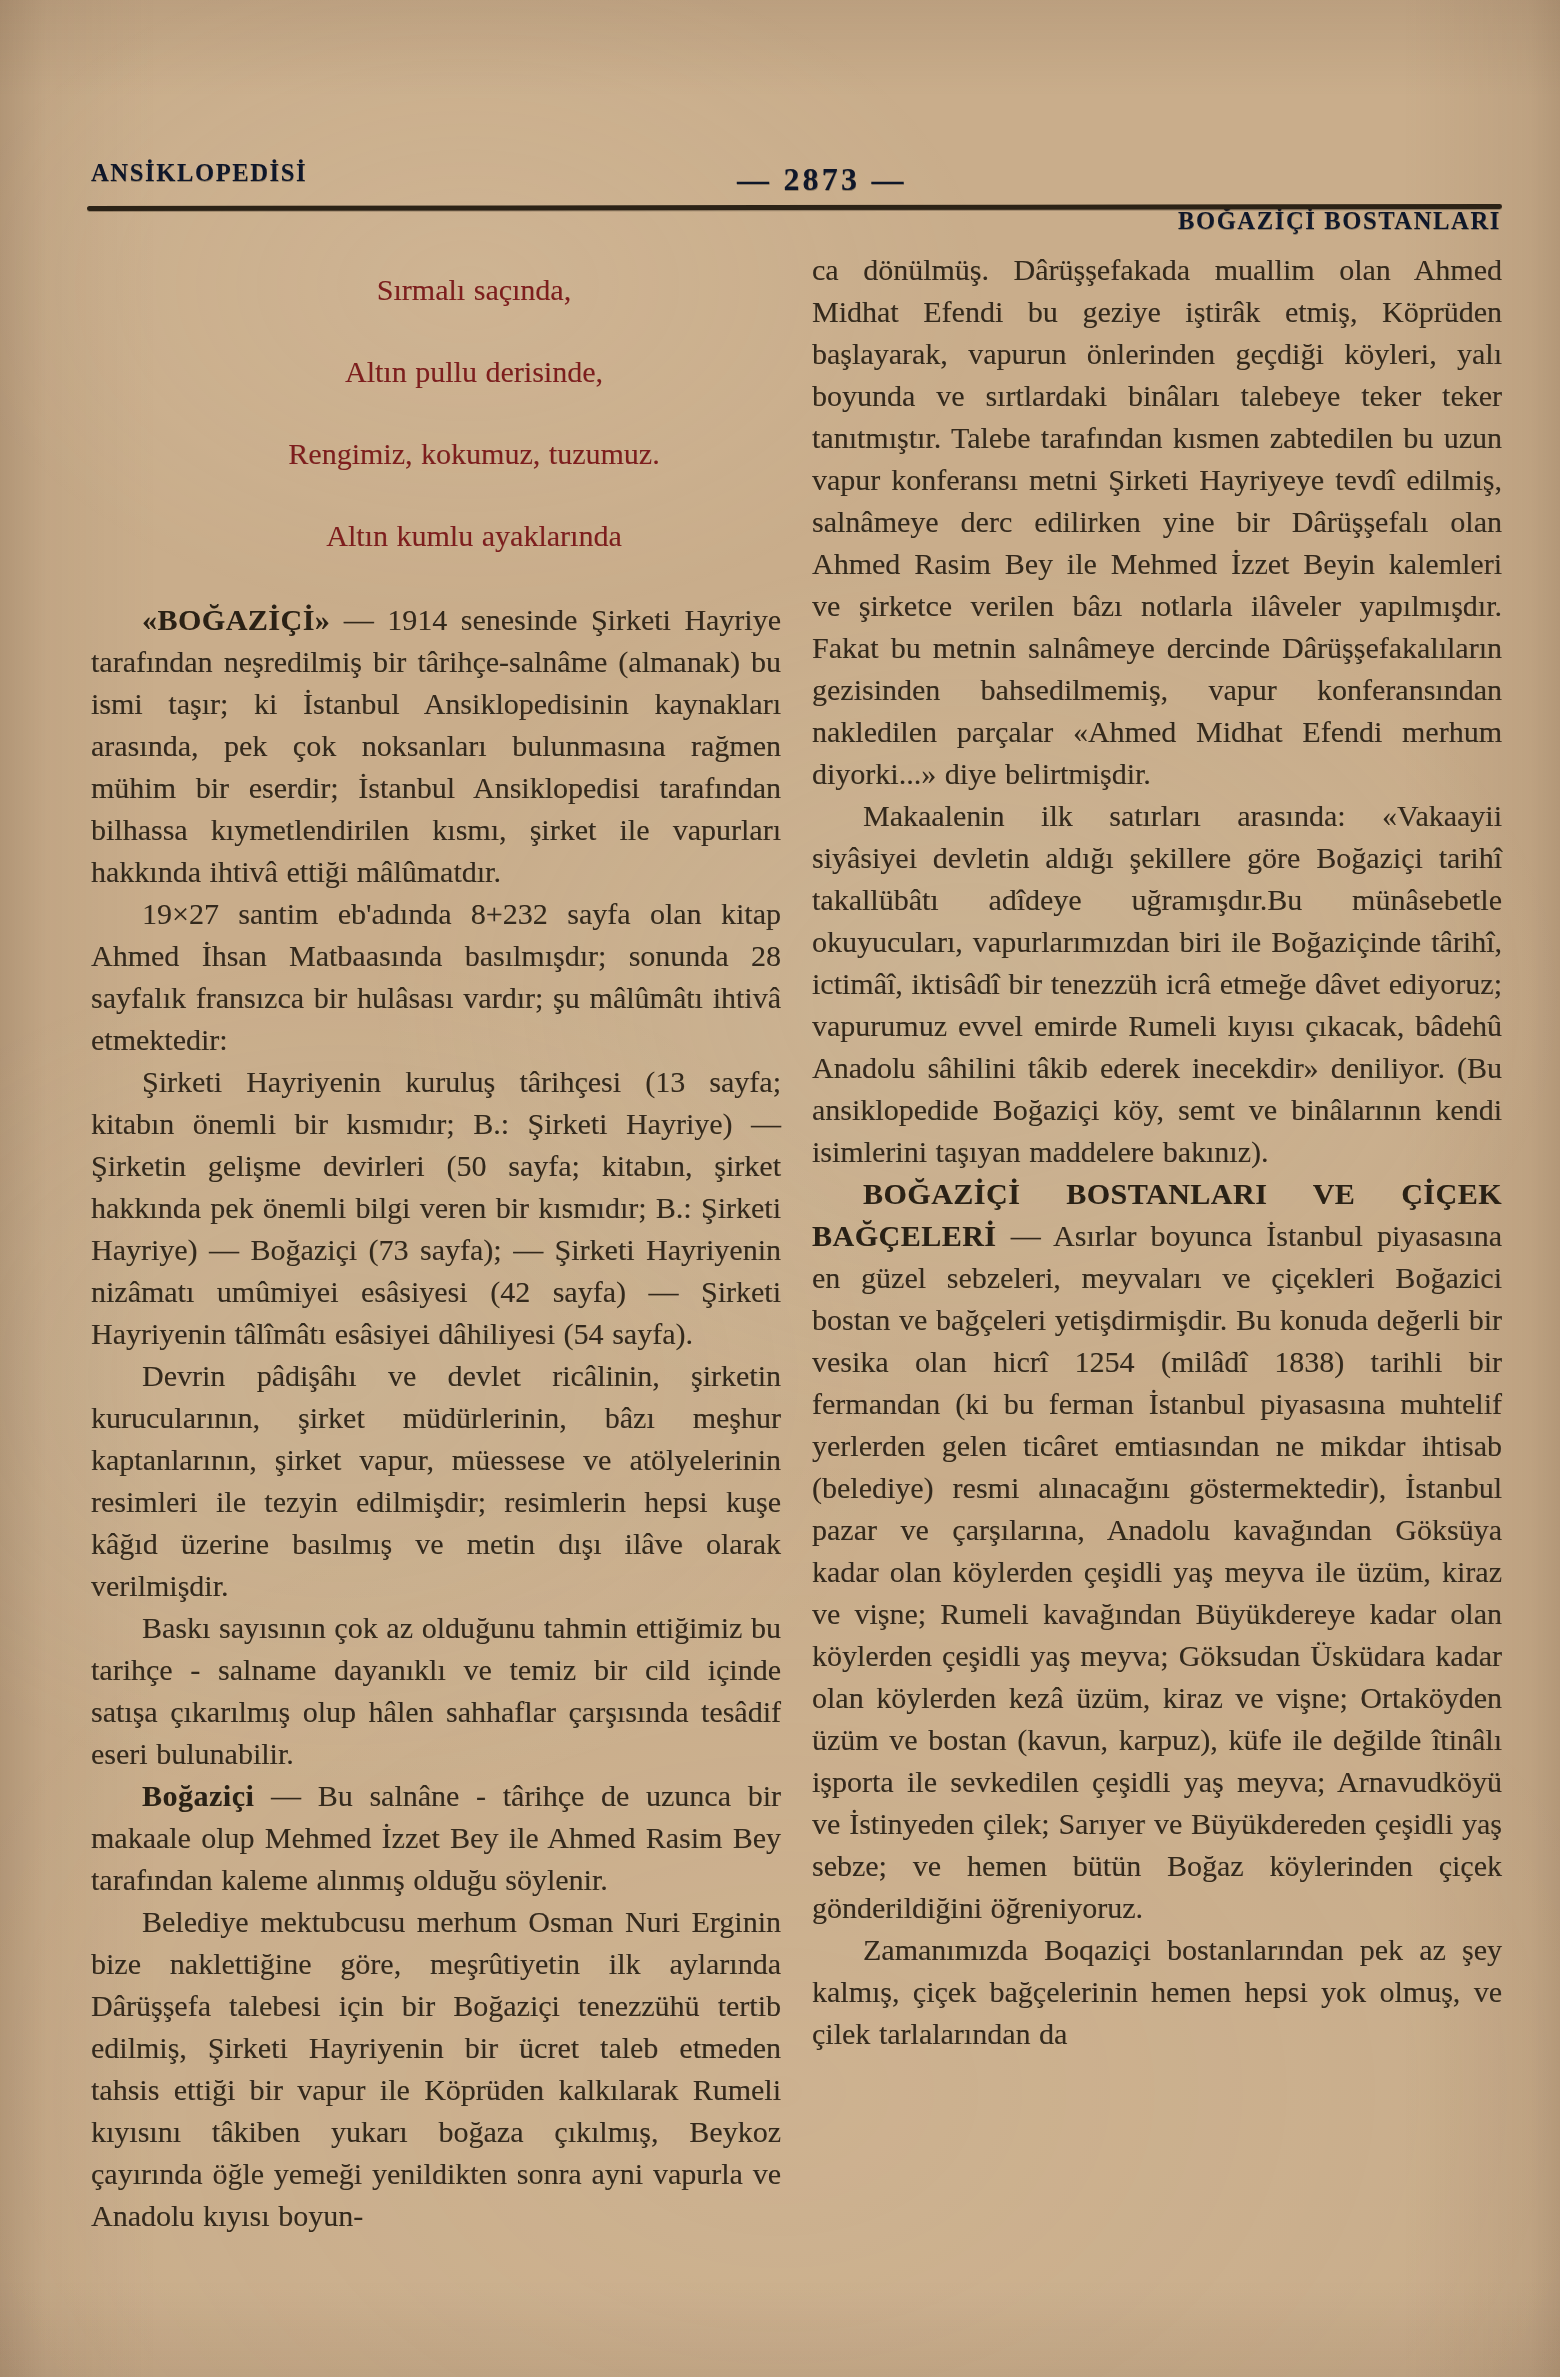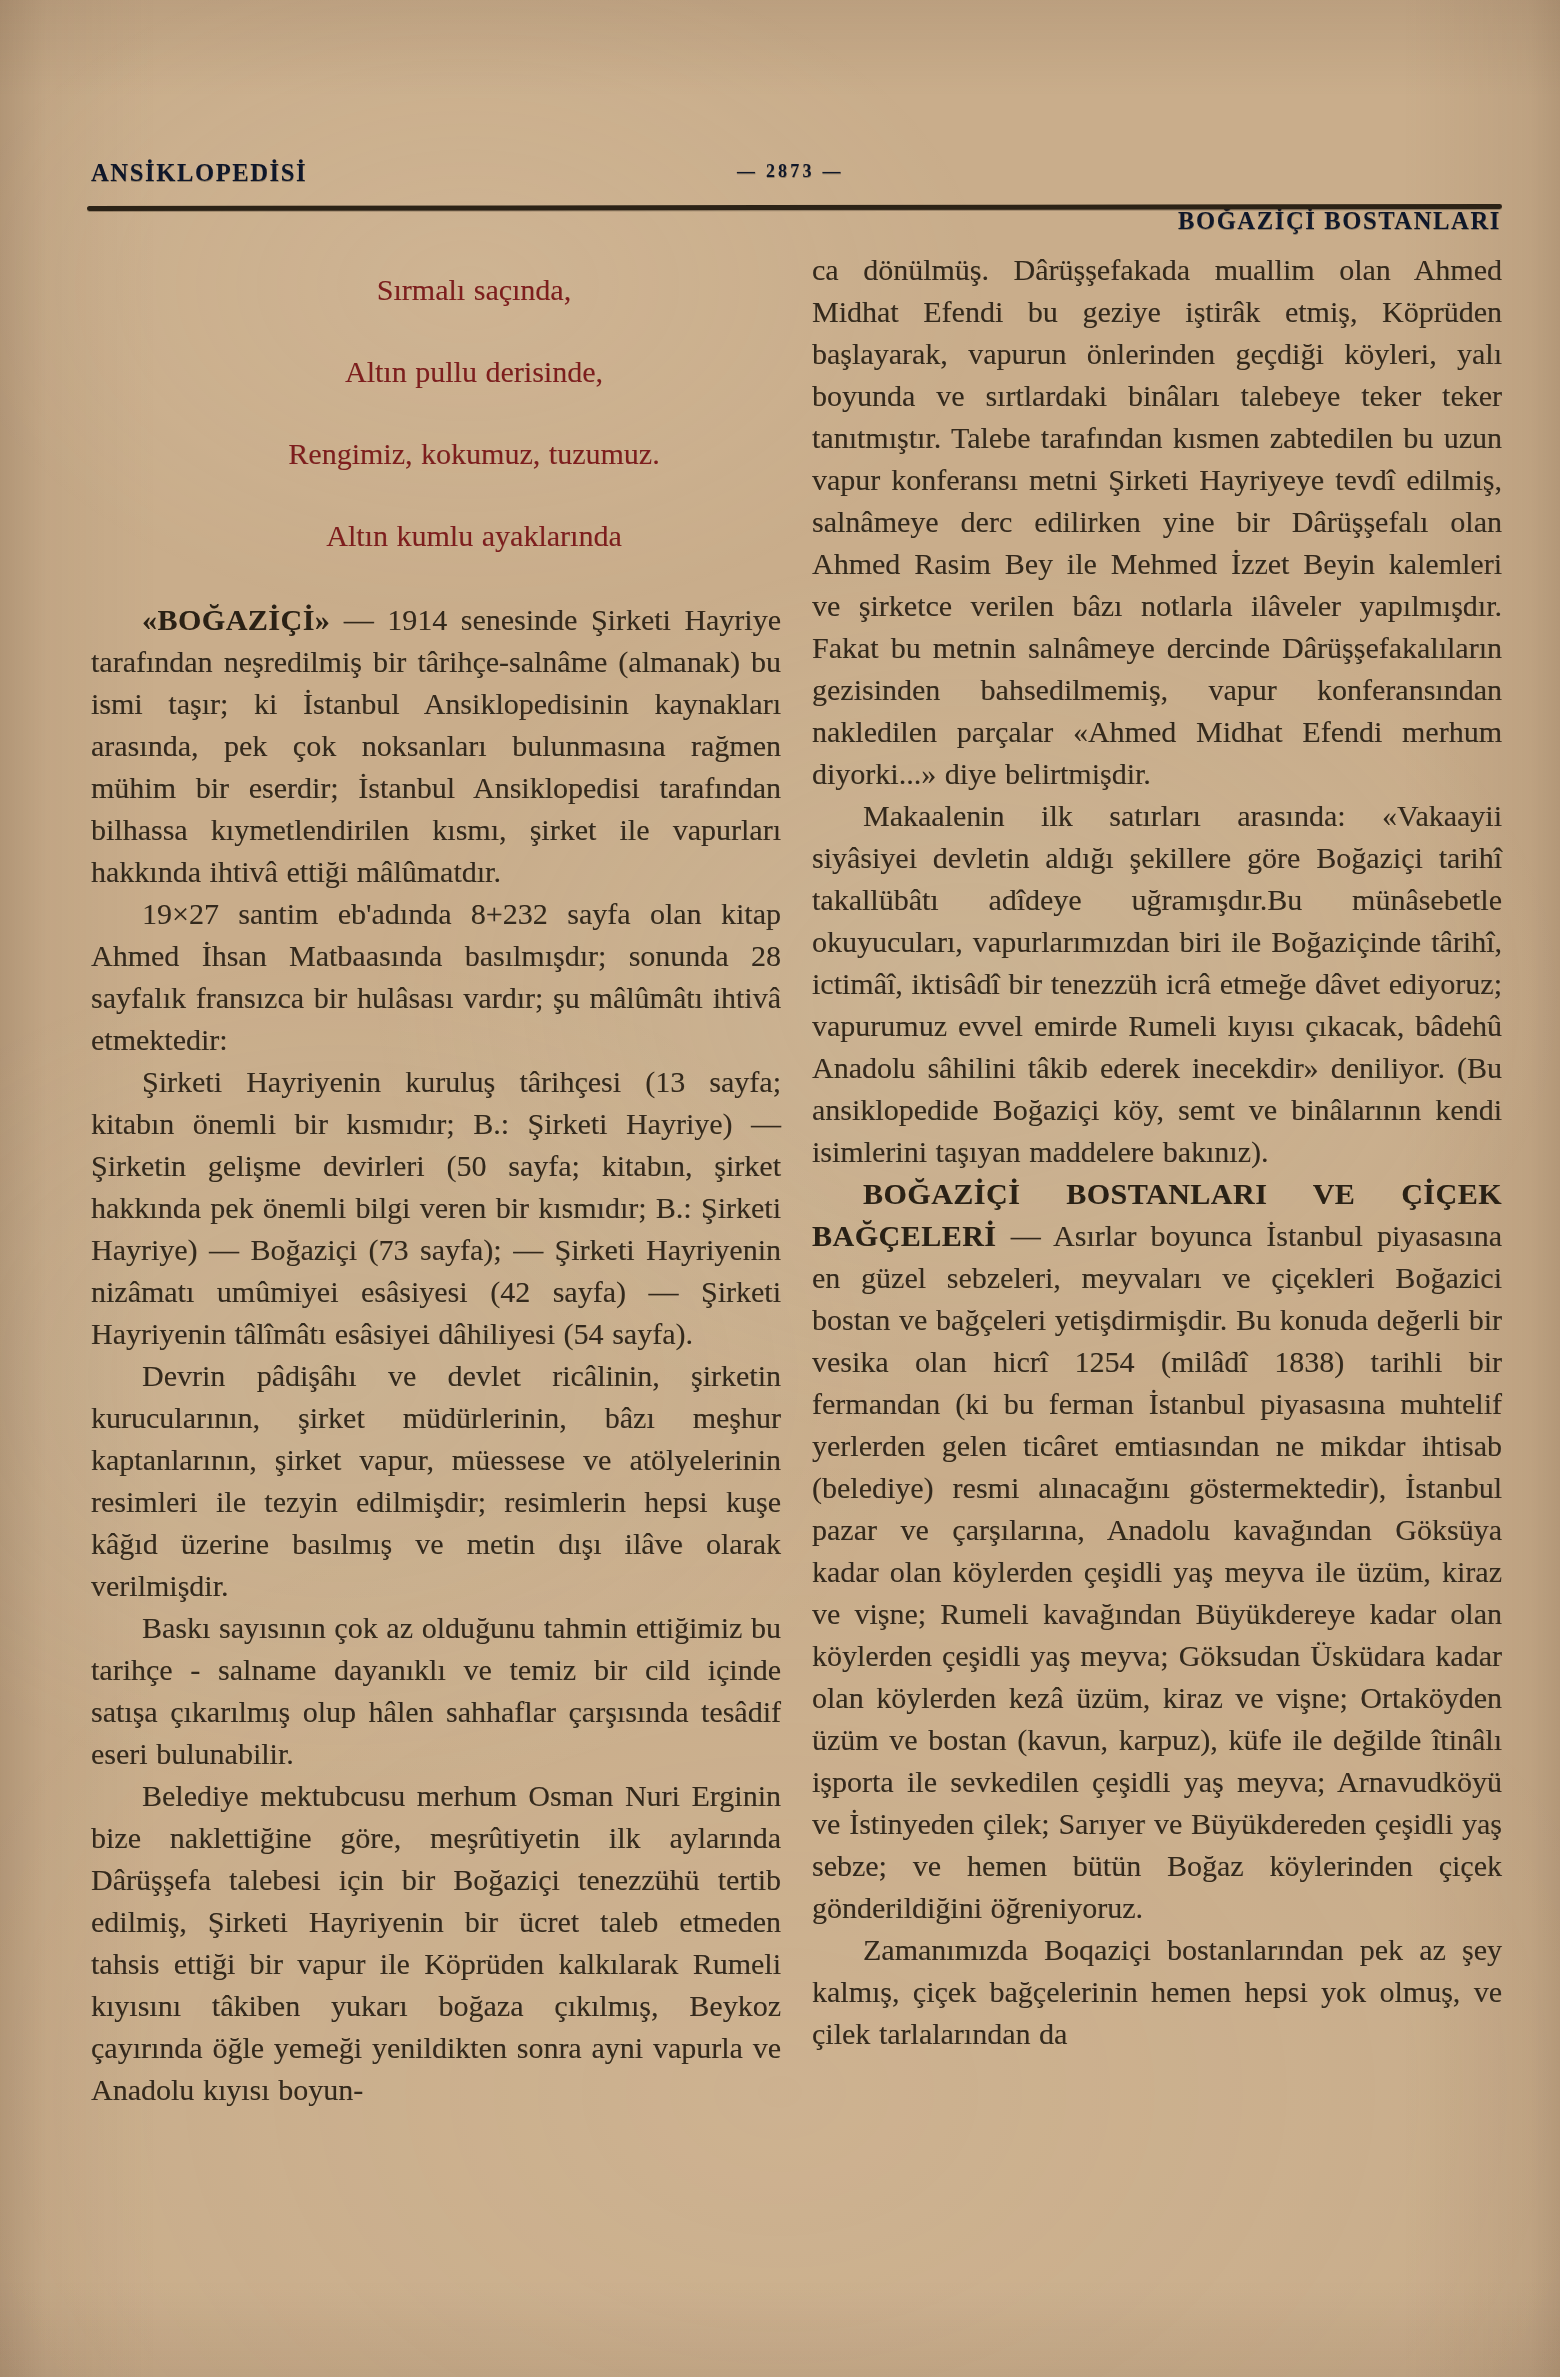--- a/index.html
+++ b/index.html
@@ -27,21 +27,21 @@
     left: 91px;
     right: 60px;
     height: 37px;
     font-size: 24.6px;
     font-weight: bold;
     letter-spacing: 1.6px;
     color: #0f172a;
     text-shadow: 0.3px 0.5px 0 rgba(46,36,22,0.35);
   }
   .head-left  { position: absolute; left: 0; top: 0; }
-  .head-center{ position: absolute; left: 646px; top: 2.1px; font-size: 18px; letter-spacing: 3.2px; }
+  .head-center{ position: absolute; left: 646px; top: 2.1px; font-size: 32px; letter-spacing: 3.2px; }
   .head-right { position: absolute; right: 0; top: 0; margin-top: 48px; }
 
   .head-rule {
     position: absolute;
     top: 205px;
     left: 87px;
     width: 1415px;
     height: 4.8px;
     background: #2b2216;
     border-radius: 2.7px;
@@ -106,20 +106,21 @@
         <div class="verse-line">Altın pullu derisinde,</div>
         <div class="verse-line">Rengimiz, kokumuz, tuzumuz.</div>
         <div class="verse-line">Altın kumlu ayaklarında</div>
       </div>
 
       <p class="para"><span class="lead">«BOĞAZİÇİ»</span><span> — 1914 senesinde Şirketi Hayriye tarafından neşredilmiş bir târihçe-salnâme (almanak) bu ismi taşır; ki İstanbul Ansiklopedisinin kaynakları arasında, pek çok noksanları bulunmasına rağmen mühim bir eserdir; İstanbul Ansiklopedisi tarafından bilhassa kıymetlendirilen kısmı, şirket ile vapurları hakkında ihtivâ ettiği mâlûmatdır.</span></p>
       <p class="para"><span>19×27 santim eb'adında 8+232 sayfa olan kitap Ahmed İhsan Matbaasında basılmışdır; sonunda 28 sayfalık fransızca bir hulâsası vardır; şu mâlûmâtı ihtivâ etmektedir:</span></p>
       <p class="para"><span>Şirketi Hayriyenin kuruluş târihçesi (13 sayfa; kitabın önemli bir kısmıdır; B.: Şirketi Hayriye) — Şirketin gelişme devirleri (50 sayfa; kitabın, şirket hakkında pek önemli bilgi veren bir kısmıdır; B.: Şirketi Hayriye) — Boğaziçi (73 sayfa); — Şirketi Hayriyenin nizâmatı umûmiyei esâsiyesi (42 sayfa) — Şirketi Hayriyenin tâlîmâtı esâsiyei dâhiliyesi (54 sayfa).</span></p>
       <p class="para"><span>Devrin pâdişâhı ve devlet ricâlinin, şirketin kurucularının, şirket müdürlerinin, bâzı meşhur kaptanlarının, şirket vapur, müessese ve atölyelerinin resimleri ile tezyin edilmişdir; resimlerin hepsi kuşe kâğıd üzerine basılmış ve metin dışı ilâve olarak verilmişdir.</span></p>
       <p class="para"><span>Baskı sayısının çok az olduğunu tahmin ettiğimiz bu tarihçe - salname dayanıklı ve temiz bir cild içinde satışa çıkarılmış olup hâlen sahhaflar çarşısında tesâdif eseri bulunabilir.</span></p>
+      <p class="para"><span class="lead">Boğaziçi</span><span> — Bu salnâne - târihçe de uzunca bir makaale olup Mehmed İzzet Bey ile Ahmed Rasim Bey tarafından kaleme alınmış olduğu söylenir.</span></p>
       <p class="para"><span>Belediye mektubcusu merhum Osman Nuri Erginin bize naklettiğine göre, meşrûtiyetin ilk aylarında Dârüşşefa talebesi için bir Boğaziçi tenezzühü tertib edilmiş, Şirketi Hayriyenin bir ücret taleb etmeden tahsis ettiği bir vapur ile Köprüden kalkılarak Rumeli kıyısını tâkiben yukarı boğaza çıkılmış, Beykoz çayırında öğle yemeği yenildikten sonra ayni vapurla ve Anadolu kıyısı boyun-</span></p>
     </div>
 
     <div class="col">
       <p class="para flush"><span>ca dönülmüş. Dârüşşefakada muallim olan Ahmed Midhat Efendi bu geziye iştirâk etmiş, Köprüden başlayarak, vapurun önlerinden geçdiği köyleri, yalı boyunda ve sırtlardaki binâları talebeye teker teker tanıtmıştır. Talebe tarafından kısmen zabtedilen bu uzun vapur konferansı metni Şirketi Hayriyeye tevdî edilmiş, salnâmeye derc edilirken yine bir Dârüşşefalı olan Ahmed Rasim Bey ile Mehmed İzzet Beyin kalemleri ve şirketce verilen bâzı notlarla ilâveler yapılmışdır. Fakat bu metnin salnâmeye dercinde Dârüşşefakalıların gezisinden bahsedilmemiş, vapur konferansından nakledilen parçalar «Ahmed Midhat Efendi merhum diyorki...» diye belirtmişdir.</span></p>
       <p class="para"><span>Makaalenin ilk satırları arasında: «Vakaayii siyâsiyei devletin aldığı şekillere göre Boğaziçi tarihî takallübâtı adîdeye uğramışdır.Bu münâsebetle okuyucuları, vapurlarımızdan biri ile Boğaziçinde târihî, ictimâî, iktisâdî bir tenezzüh icrâ etmeğe dâvet ediyoruz; vapurumuz evvel emirde Rumeli kıyısı çıkacak, bâdehû Anadolu sâhilini tâkib ederek inecekdir» deniliyor. (Bu ansiklopedide Boğaziçi köy, semt ve binâlarının kendi isimlerini taşıyan maddelere bakınız).</span></p>
       <p class="para"><span class="lead">BOĞAZİÇİ BOSTANLARI VE ÇİÇEK BAĞÇELERİ</span><span> — Asırlar boyunca İstanbul piyasasına en güzel sebzeleri, meyvaları ve çiçekleri Boğazici bostan ve bağçeleri yetişdirmişdir. Bu konuda değerli bir vesika olan hicrî 1254 (milâdî 1838) tarihli bir fermandan (ki bu ferman İstanbul piyasasına muhtelif yerlerden gelen ticâret emtiasından ne mikdar ihtisab (belediye) resmi alınacağını göstermektedir), İstanbul pazar ve çarşılarına, Anadolu kavağından Göksüya kadar olan köylerden çeşidli yaş meyva ile üzüm, kiraz ve vişne; Rumeli kavağından Büyükdereye kadar olan köylerden çeşidli yaş meyva; Göksudan Üsküdara kadar olan köylerden kezâ üzüm, kiraz ve vişne; Ortaköyden üzüm ve bostan (kavun, karpuz), küfe ile değilde îtinâlı işporta ile sevkedilen çeşidli yaş meyva; Arnavudköyü ve İstinyeden çilek; Sarıyer ve Büyükdereden çeşidli yaş sebze; ve hemen bütün Boğaz köylerinden çiçek gönderildiğini öğreniyoruz.</span></p>
       <p class="para"><span>Zamanımızda Boqaziçi bostanlarından pek az şey kalmış, çiçek bağçelerinin hemen hepsi yok olmuş, ve çilek tarlalarından da</span></p>
     </div>
 

